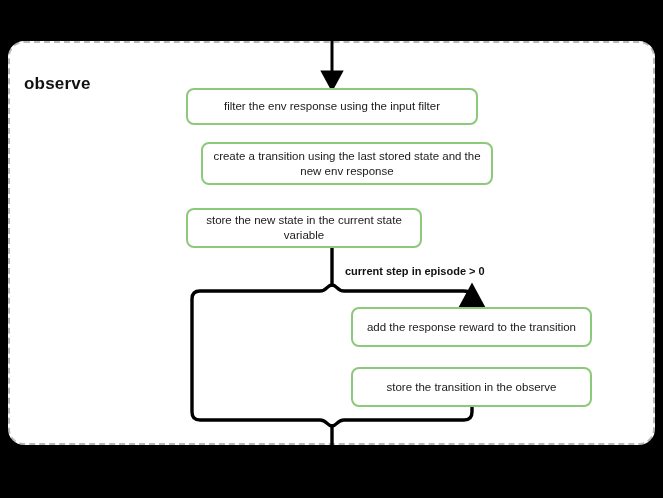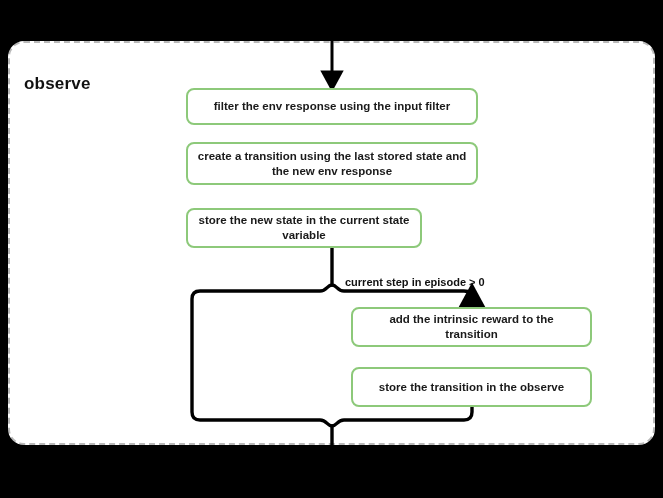--- a/index.html
+++ b/index.html
@@ -39,21 +39,20 @@
     border:2.2px solid #8dc97a;
     border-radius:8px;
     display:flex;
     align-items:center;
     justify-content:center;
     text-align:center;
     color:#1a1a1a;
     font-size:11.5px;
     line-height:1.28;
     padding:3px 9px;
-    font-weight:bold;
   }
 
   .edge-label{
     position:absolute;
     font-size:11px;
     font-weight:bold;
     color:#111111;
     white-space:nowrap;
   }
 </style>
@@ -80,23 +79,23 @@
 
     <path d="M332,277 C337,277 337,283 344,283 L464,283 Q472,283 472,291 L472,288" stroke="#000000" stroke-width="3.4" fill="none" stroke-linejoin="round" marker-end="url(#arrow)"></path>
 
     <path d="M472,398 L472,404 Q472,412 464,412 L344,412 C337,412 337,418 332,418" stroke="#000000" stroke-width="3.4" fill="none" stroke-linejoin="round"></path>
 
     <path d="M332,418 L332,452" stroke="#000000" stroke-width="3.4" fill="none" stroke-linecap="round"></path>
   </svg>
 
   <div class="node" style="left:186px;top:80px;width:292px;height:37px;">filter the env response using the input filter</div>
 
-  <div class="node" style="left:186px;top:134px;width:292px;height:43px;">create a transition using the last stored state and the new env response</div>
+  <div class="node" style="left:201px;top:134px;width:292px;height:43px;">create a transition using the last stored state and the new env response</div>
 
   <div class="node" style="left:186px;top:200px;width:236px;height:40px;">store the new state in the current state variable</div>
 
-  <div class="node" style="left:351px;top:299px;width:241px;height:40px;">add the intrinsic reward to the transition</div>
+  <div class="node" style="left:351px;top:299px;width:241px;height:40px;">add the response reward to the transition</div>
 
   <div class="node" style="left:351px;top:359px;width:241px;height:40px;">store the transition in the observe</div>
 
-  <div class="edge-label" style="left:345px;top:268px;">current step in episode &gt; 0</div>
+  <div class="edge-label" style="left:345px;top:257px;">current step in episode &gt; 0</div>
 
 </div>
 
 </body></html>

